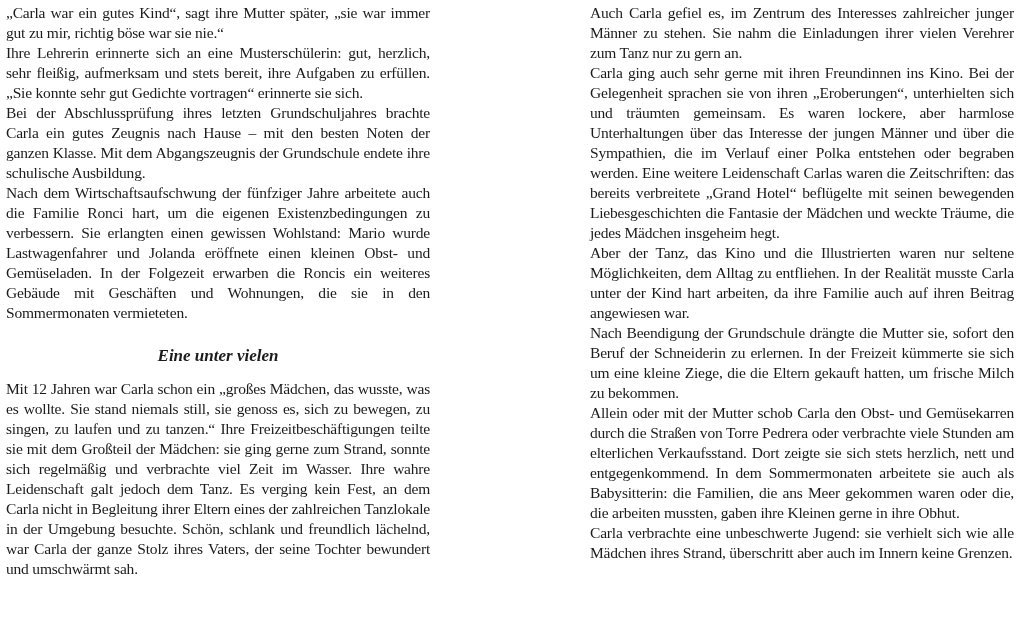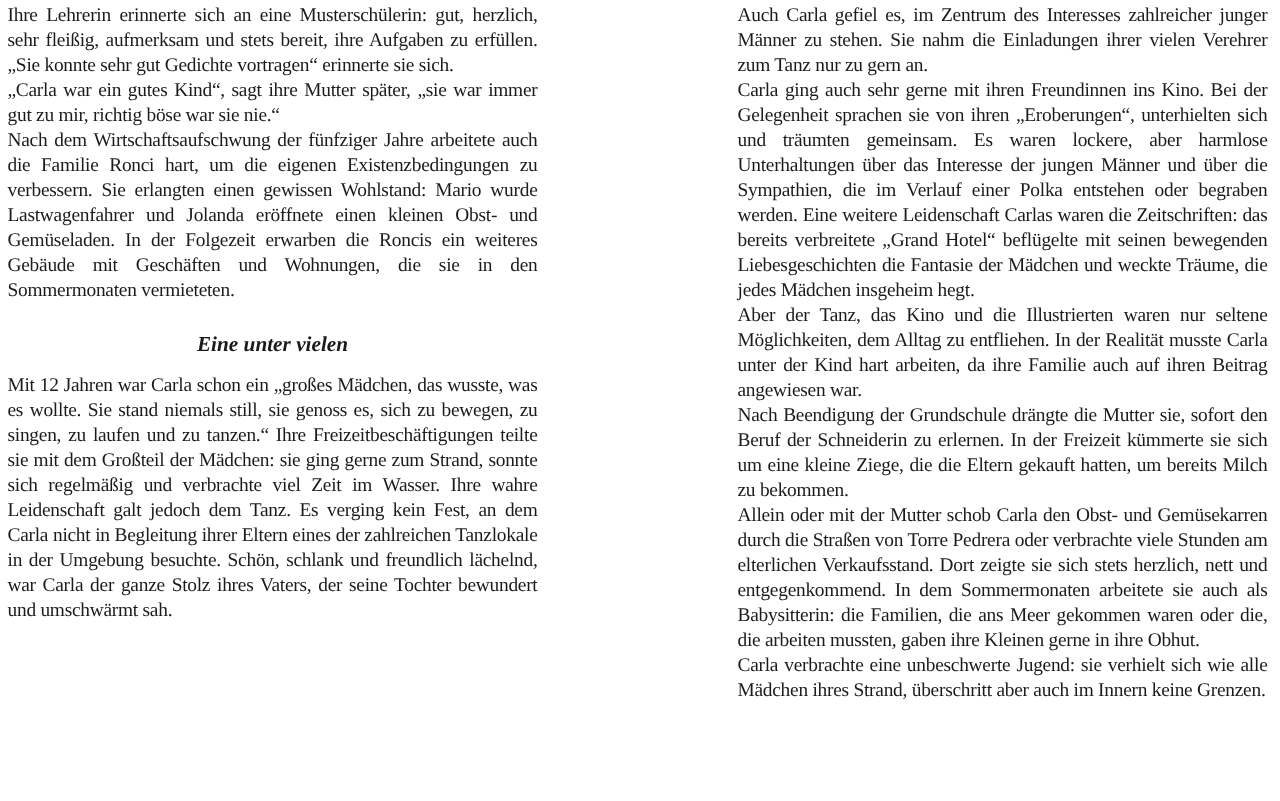--- a/index.html
+++ b/index.html
@@ -39,29 +39,30 @@
       margin: 23px 0 13px 0;
       letter-spacing: 0;
     }
   </style>
 </head>
 <body>
 
 <div class="page">
 
   <div class="col col-left">
+    <p class="para">„Carla war ein gutes Kind“, sagt ihre Mutter später, „sie war immer gut zu mir, richtig böse war sie nie.“</p>
     <p class="para">Ihre Lehrerin erinnerte sich an eine Musterschülerin: gut, herzlich, sehr fleißig, aufmerksam und stets bereit, ihre Aufgaben zu erfüllen. „Sie konnte sehr gut Gedichte vortragen“ erinnerte sie sich.</p>
-    <p class="para">„Carla war ein gutes Kind“, sagt ihre Mutter später, „sie war immer gut zu mir, richtig böse war sie nie.“</p>
+    <p class="para">Bei der Abschlussprüfung ihres letzten Grundschuljahres brachte Carla ein gutes Zeugnis nach Hause – mit den besten Noten der ganzen Klasse. Mit dem Abgangszeugnis der Grundschule endete ihre schulische Ausbildung.</p>
     <p class="para">Nach dem Wirtschaftsaufschwung der fünfziger Jahre arbeitete auch die Familie Ronci hart, um die eigenen Existenzbedingungen zu verbessern. Sie erlangten einen gewissen Wohlstand: Mario wurde Lastwagenfahrer und Jolanda eröffnete einen kleinen Obst- und Gemüseladen. In der Folgezeit erwarben die Roncis ein weiteres Gebäude mit Geschäften und Wohnungen, die sie in den Sommermonaten vermieteten.</p>
     <h2 class="heading">Eine unter vielen</h2>
     <p class="para">Mit 12 Jahren war Carla schon ein „großes Mädchen, das wusste, was es wollte. Sie stand niemals still, sie genoss es, sich zu bewegen, zu singen, zu laufen und zu tanzen.“ Ihre Freizeitbeschäftigungen teilte sie mit dem Großteil der Mädchen: sie ging gerne zum Strand, sonnte sich regelmäßig und verbrachte viel Zeit im Wasser. Ihre wahre Leidenschaft galt jedoch dem Tanz. Es verging kein Fest, an dem Carla nicht in Begleitung ihrer Eltern eines der zahlreichen Tanzlokale in der Umgebung besuchte. Schön, schlank und freundlich lächelnd, war Carla der ganze Stolz ihres Vaters, der seine Tochter bewundert und umschwärmt sah.</p>
   </div>
 
   <div class="col col-right">
     <p class="para">Auch Carla gefiel es, im Zentrum des Interesses zahlreicher junger Männer zu stehen. Sie nahm die Einladungen ihrer vielen Verehrer zum Tanz nur zu gern an.</p>
     <p class="para">Carla ging auch sehr gerne mit ihren Freundinnen ins Kino. Bei der Gelegenheit sprachen sie von ihren „Eroberungen“, unterhielten sich und träumten gemeinsam. Es waren lockere, aber harmlose Unterhaltungen über das Interesse der jungen Männer und über die Sympathien, die im Verlauf einer Polka entstehen oder begraben werden. Eine weitere Leidenschaft Carlas waren die Zeitschriften: das bereits verbreitete „Grand Hotel“ beflügelte mit seinen bewegenden Liebesgeschichten die Fantasie der Mädchen und weckte Träume, die jedes Mädchen insgeheim hegt.</p>
     <p class="para">Aber der Tanz, das Kino und die Illustrierten waren nur seltene Möglichkeiten, dem Alltag zu entfliehen. In der Realität musste Carla unter der Kind hart arbeiten, da ihre Familie auch auf ihren Beitrag angewiesen war.</p>
-    <p class="para">Nach Beendigung der Grundschule drängte die Mutter sie, sofort den Beruf der Schneiderin zu erlernen. In der Freizeit kümmerte sie sich um eine kleine Ziege, die die Eltern gekauft hatten, um bereits Milch zu bekommen.</p>
+    <p class="para">Nach Beendigung der Grundschule drängte die Mutter sie, sofort den Beruf der Schneiderin zu erlernen. In der Freizeit kümmerte sie sich um eine kleine Ziege, die die Eltern gekauft hatten, um frische Milch zu bekommen.</p>
     <p class="para">Allein oder mit der Mutter schob Carla den Obst- und Gemüsekarren durch die Straßen von Torre Pedrera oder verbrachte viele Stunden am elterlichen Verkaufsstand. Dort zeigte sie sich stets herzlich, nett und entgegenkommend. In dem Sommermonaten arbeitete sie auch als Babysitterin: die Familien, die ans Meer gekommen waren oder die, die arbeiten mussten, gaben ihre Kleinen gerne in ihre Obhut.</p>
     <p class="para">Carla verbrachte eine unbeschwerte Jugend: sie verhielt sich wie alle Mädchen ihres Strand, überschritt aber auch im Innern keine Grenzen.</p>
   </div>
 
 </div>
 
 </body></html>

